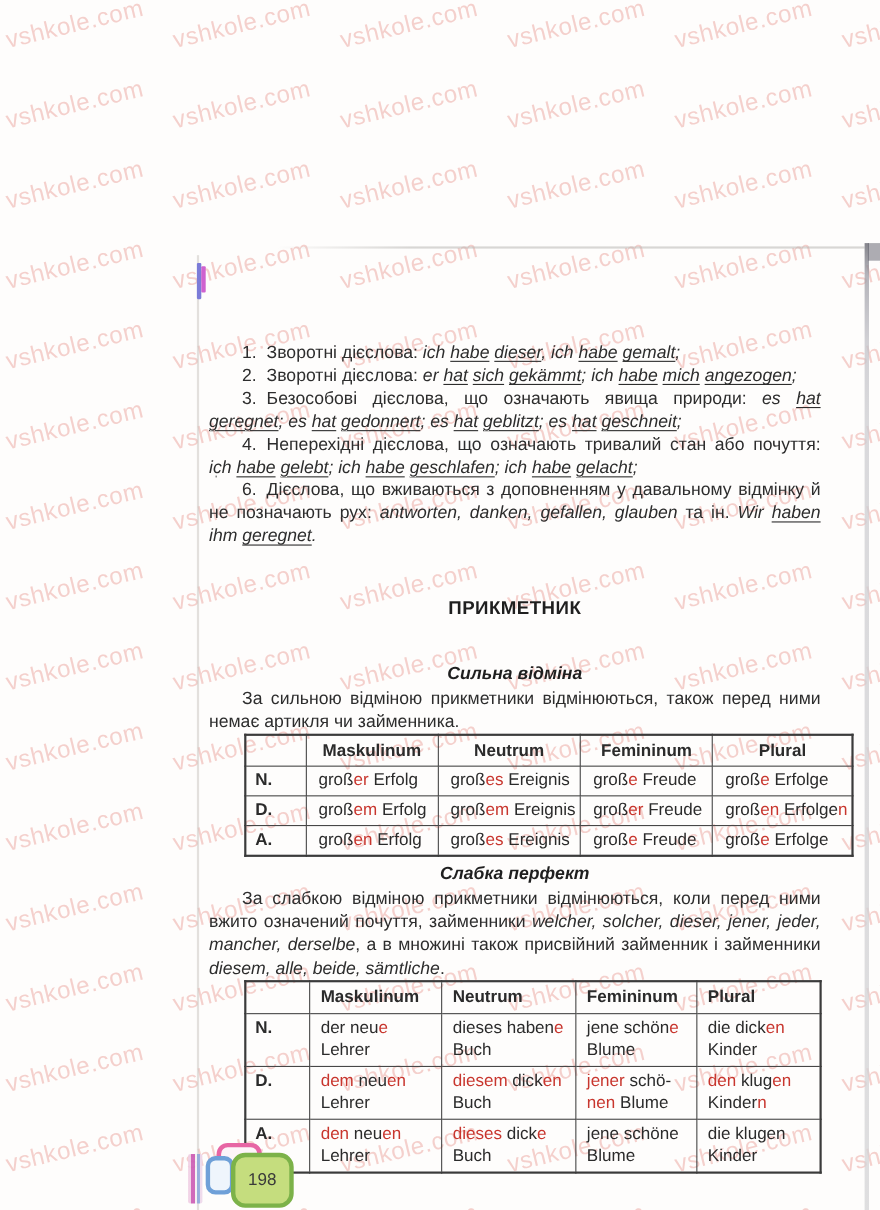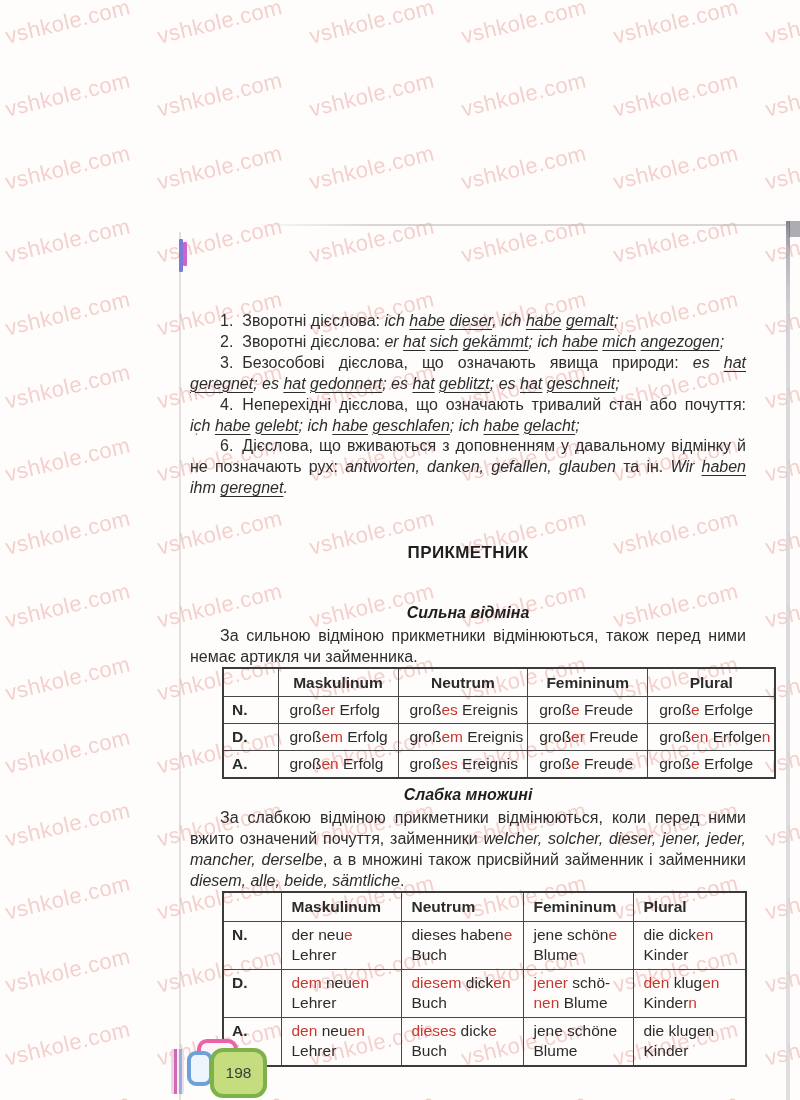--- a/index.html
+++ b/index.html
@@ -228,21 +228,21 @@
         <tr>
           <th class="case">A.</th>
           <td><span>groß</span><span class="r">en</span><span> Erfolg</span></td>
           <td><span>groß</span><span class="r">es</span><span> Ereignis</span></td>
           <td><span>groß</span><span class="r">e</span><span> Freude</span></td>
           <td><span>groß</span><span class="r">e</span><span> Erfolge</span></td>
         </tr>
       </tbody>
     </table>
 
-  <div class="blk center ttl-i" style="top:786px;">Слабка множині</div>
+  <div class="blk center ttl-i" style="top:786px;">Слабка перфект</div>
 
   <div class="blk para" style="top:807px;"><span>За слабкою відміною прикметники відмінюються, коли перед ними вжито означений почуття, займенники </span><span class="i">welcher, solcher, dieser, jener, jeder, mancher, derselbe</span><span>, а в множині також присвійний займенник і займенники </span><span class="i">diesem, alle, beide, sämtliche</span><span>.</span></div>
 
   <table id="table2" class="decl">
       <colgroup>
         <col style="width: 58px;">
         <col style="width: 120px;">
         <col style="width: 122px;">
         <col style="width: 110px;">
         <col style="width: 113px;">

